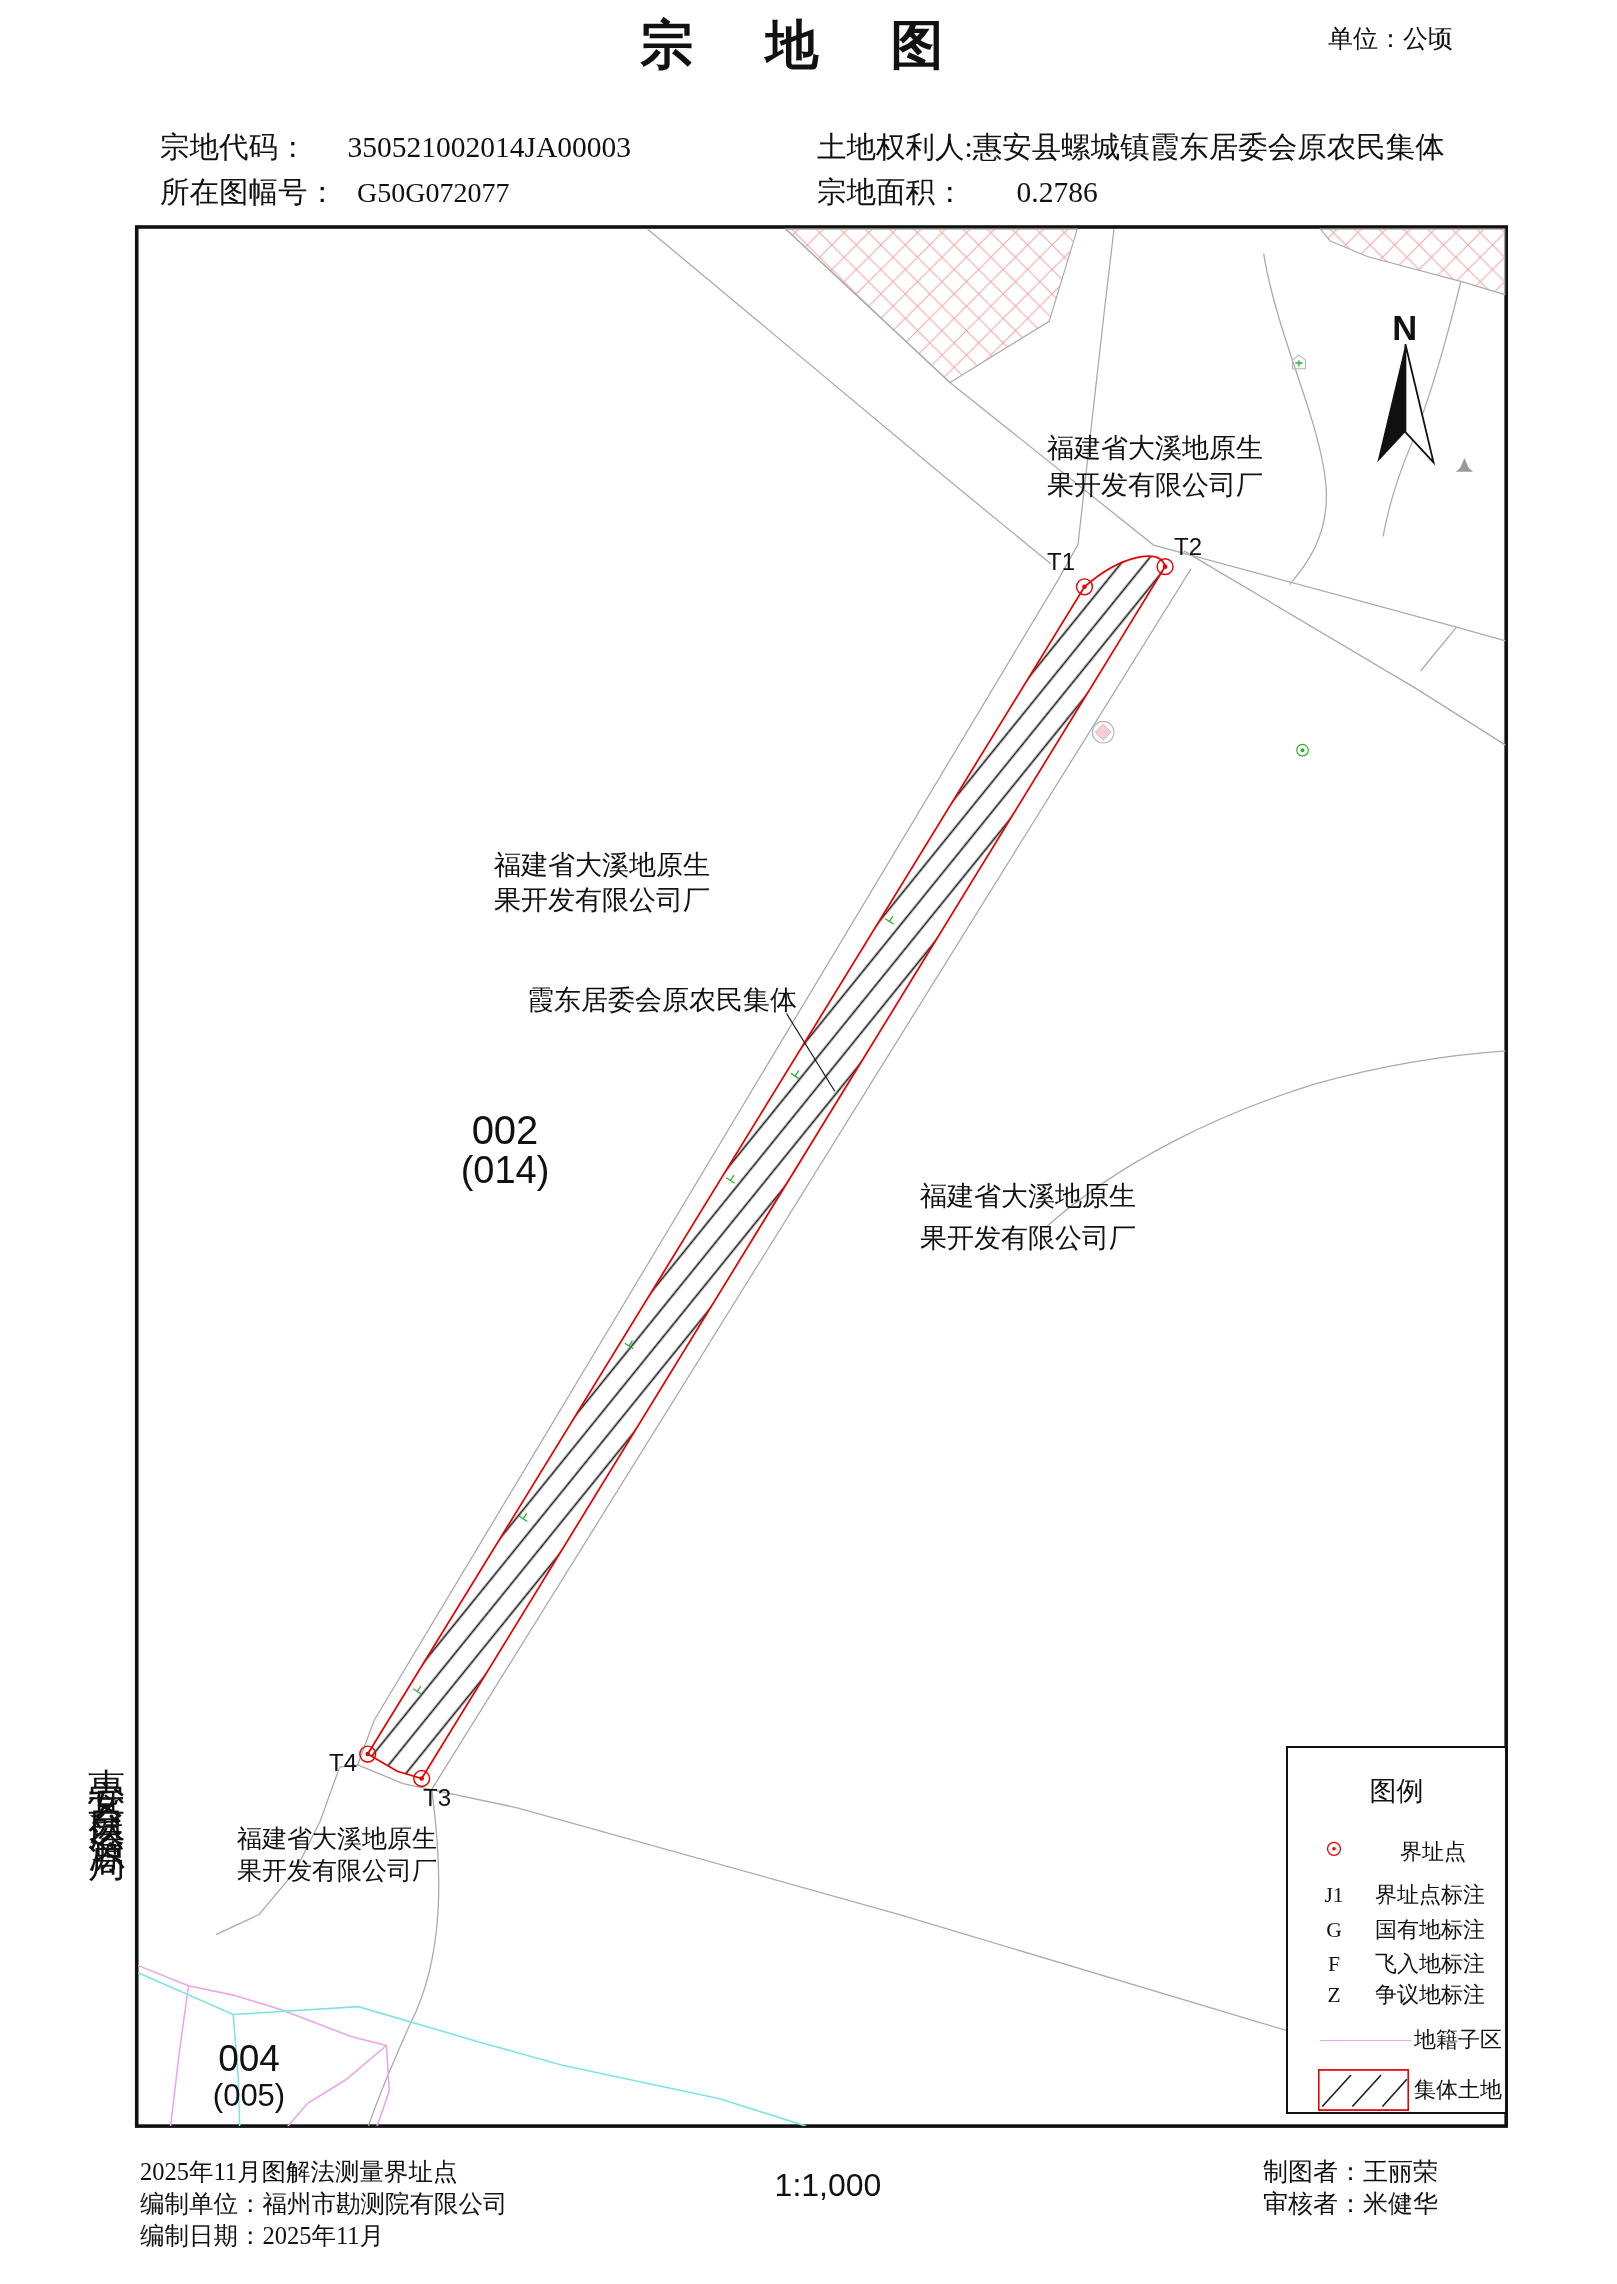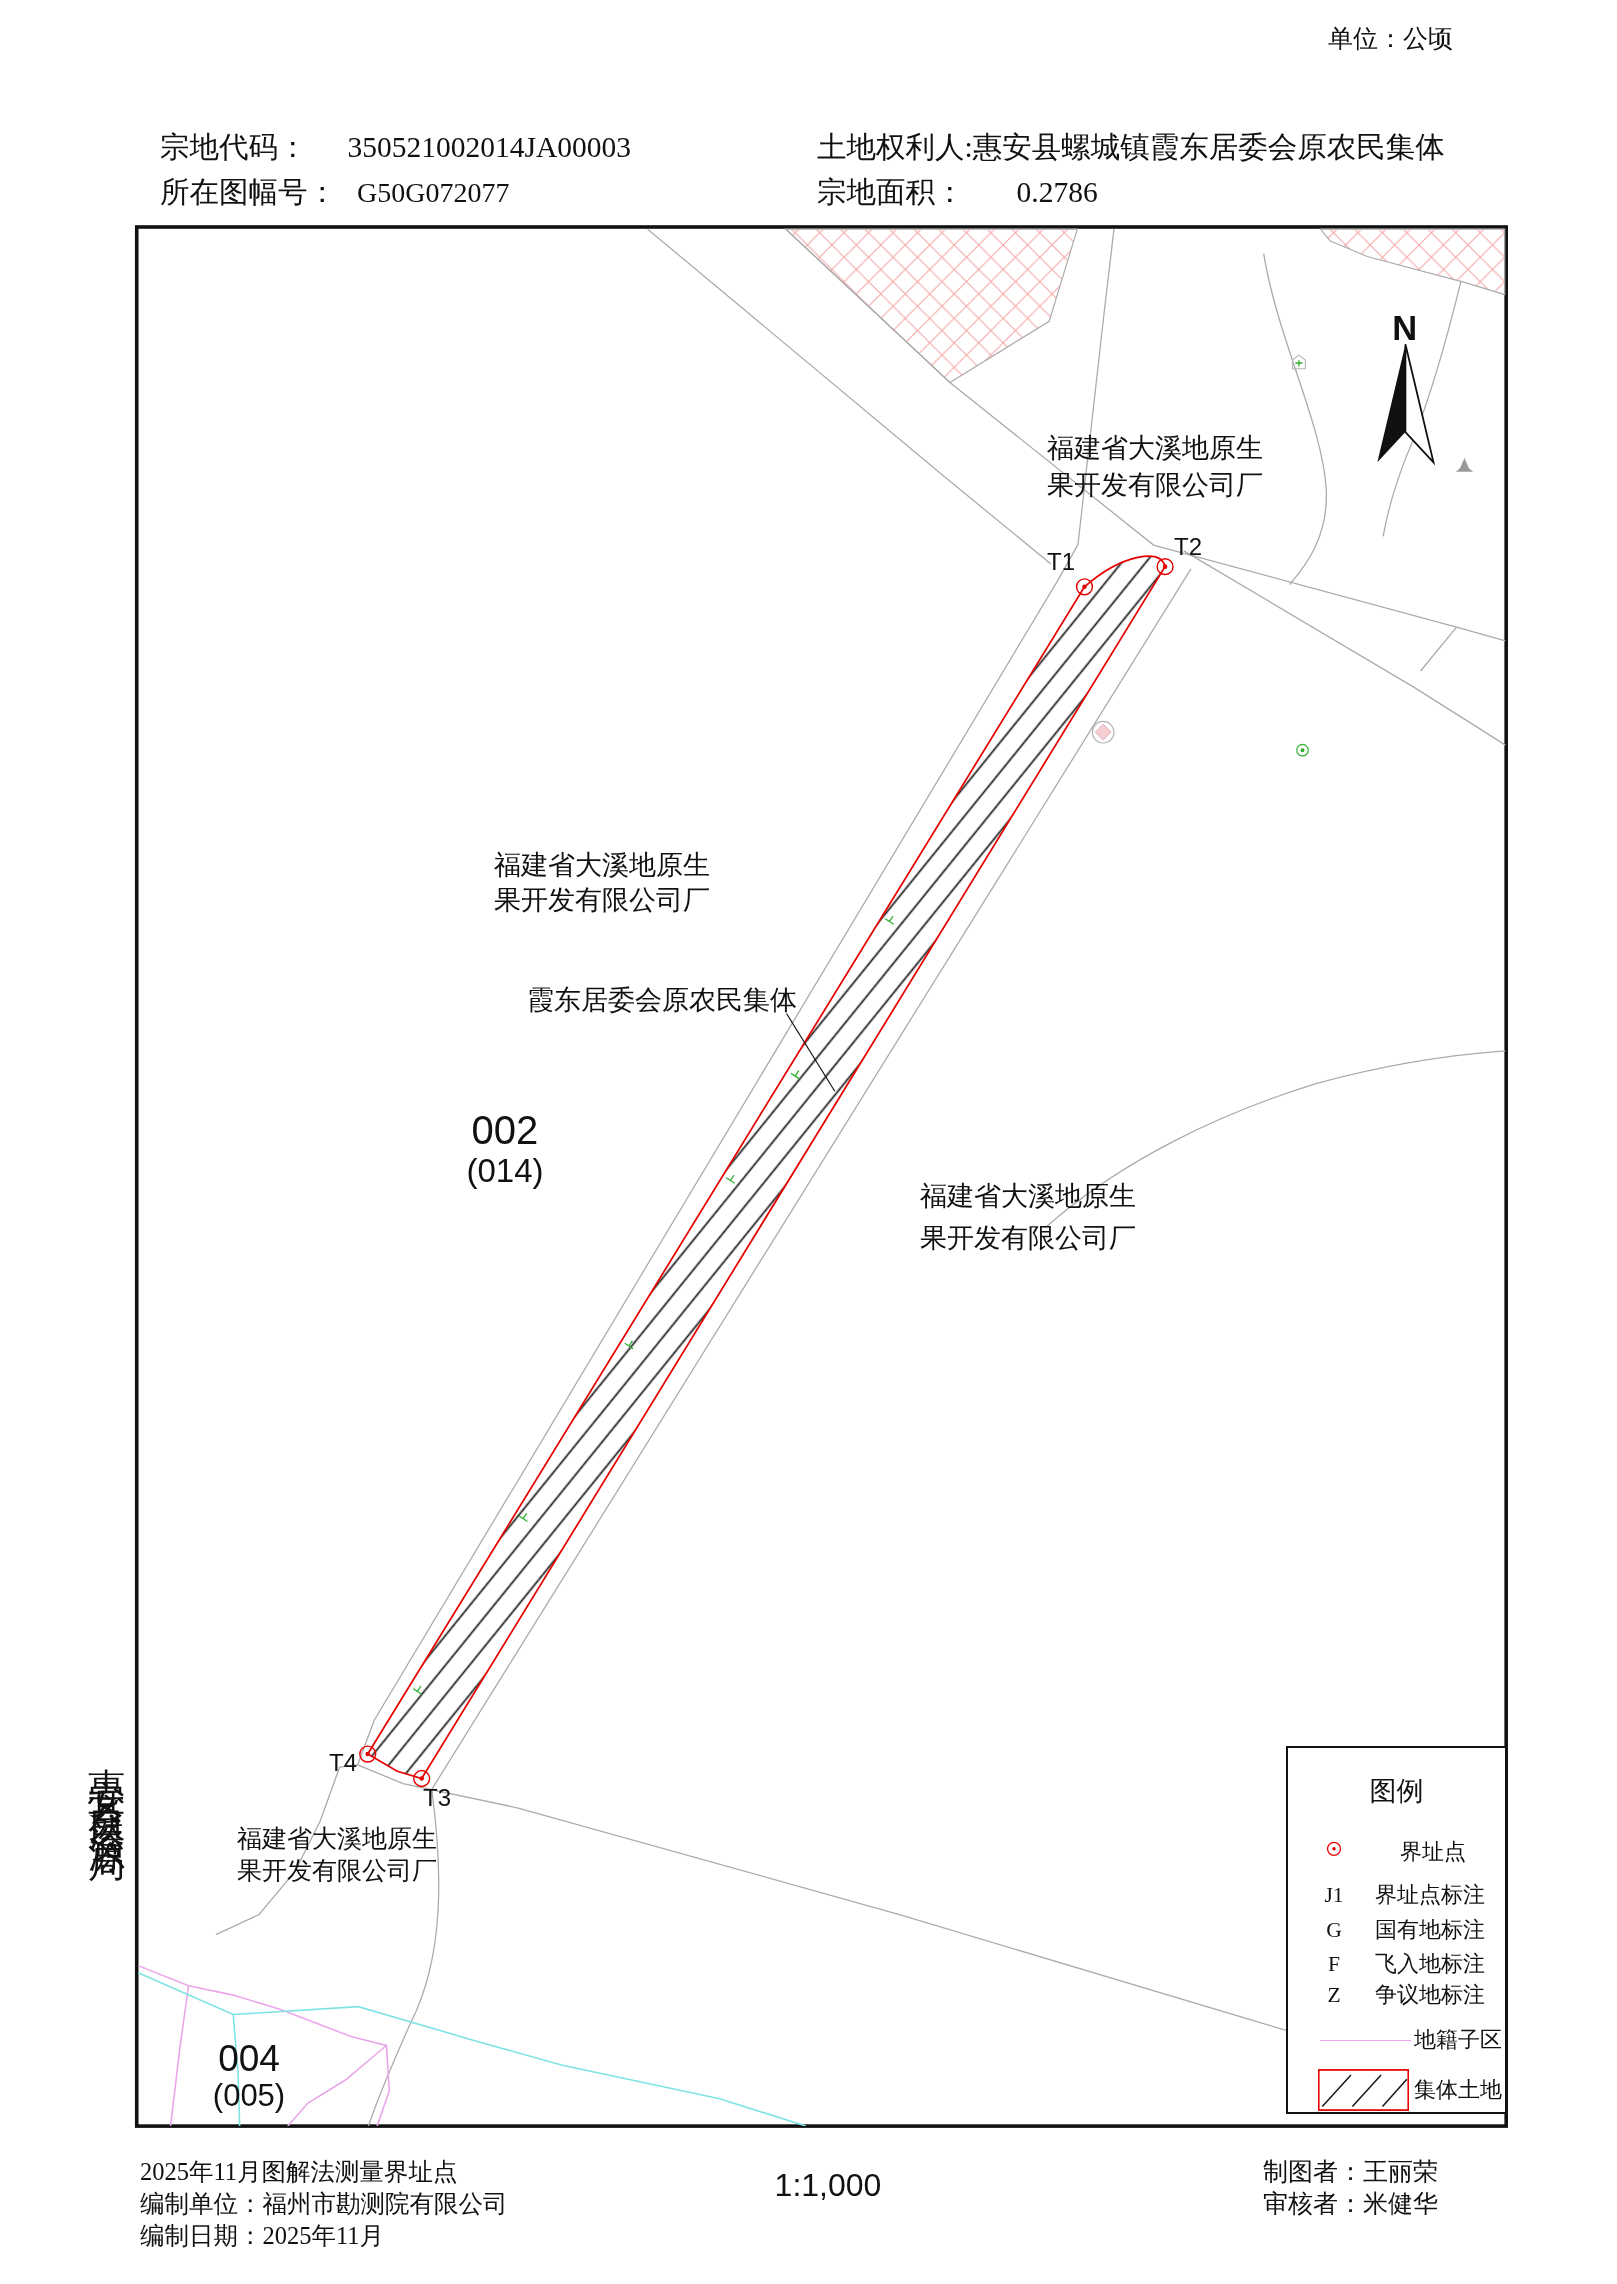--- a/index.html
+++ b/index.html
@@ -18,39 +18,40 @@
   .inforow{font-size:29.5px;}
   .inforow .val{font-family:"Liberation Serif","DejaVu Serif",serif;}
   .r1l{top:128px;left:160px;} .r1l .val{margin-left:40px;}
   .r2l{top:173px;left:160px;text-align:center;} .r2l .val{margin-left:20px;font-size:28px;}
   .r1r{top:128px;left:817px;}
   .r2r{top:173px;left:817px;} .r2r .val{margin-left:52px;}
   svg.mapcanvas{position:absolute;left:0;top:0;}
   .maplabel{font-size:27px;line-height:37px;}
   .tmark{font-size:24px;font-weight:400;}
   .num-big{font-size:40px;line-height:43px;}
-  .num-sub{font-size:33px;line-height:37px;}
+  .num-sub{font-size:38px;line-height:37px;}
   .num-big5{font-size:37px;line-height:39px;}
   .num-sub5{font-size:31px;line-height:35px;}
   .legend{position:absolute;left:1286px;top:1746px;width:221px;height:368px;
           border:2.2px solid var(--ink);background:var(--paper);z-index:5;}
   .legend .ltitle{position:absolute;top:24.5px;left:50%;transform:translateX(-50%);font-size:27px;}
   .lrow{position:absolute;left:0;width:100%;height:29px;}
   .lsym{position:absolute;left:46px;top:50%;transform:translate(-50%,-50%);font-size:21.6px;}
   .llab{position:absolute;top:50%;transform:translate(-50%,-50%);font-size:22px;white-space:nowrap;}
   .footer-note{font-size:24.5px;}
   .scale{top:2167px;left:828px;font-size:32px;}
   .credit{font-size:25px;}
   .agency{top:1738px;left:81px;writing-mode:vertical-rl;font-size:37px;letter-spacing:11.5px;height:403px;}
 </style>
 </head>
 <body>
 
 <div class="page">
 
+  <div class="abs ctr map-title">宗地图</div>
   <div class="abs unit">单位：公顷</div>
 
   <div class="abs inforow r1l">
     <span>宗地代码：</span><span class="val">350521002014JA00003</span>
   </div>
   <div class="abs inforow r2l">
     <span>所在图幅号：</span><span class="val">G50G072077</span>
   </div>
   <div class="abs inforow r1r">
     <span>土地权利人:</span><span class="val">惠安县螺城镇霞东居委会原农民集体</span>

